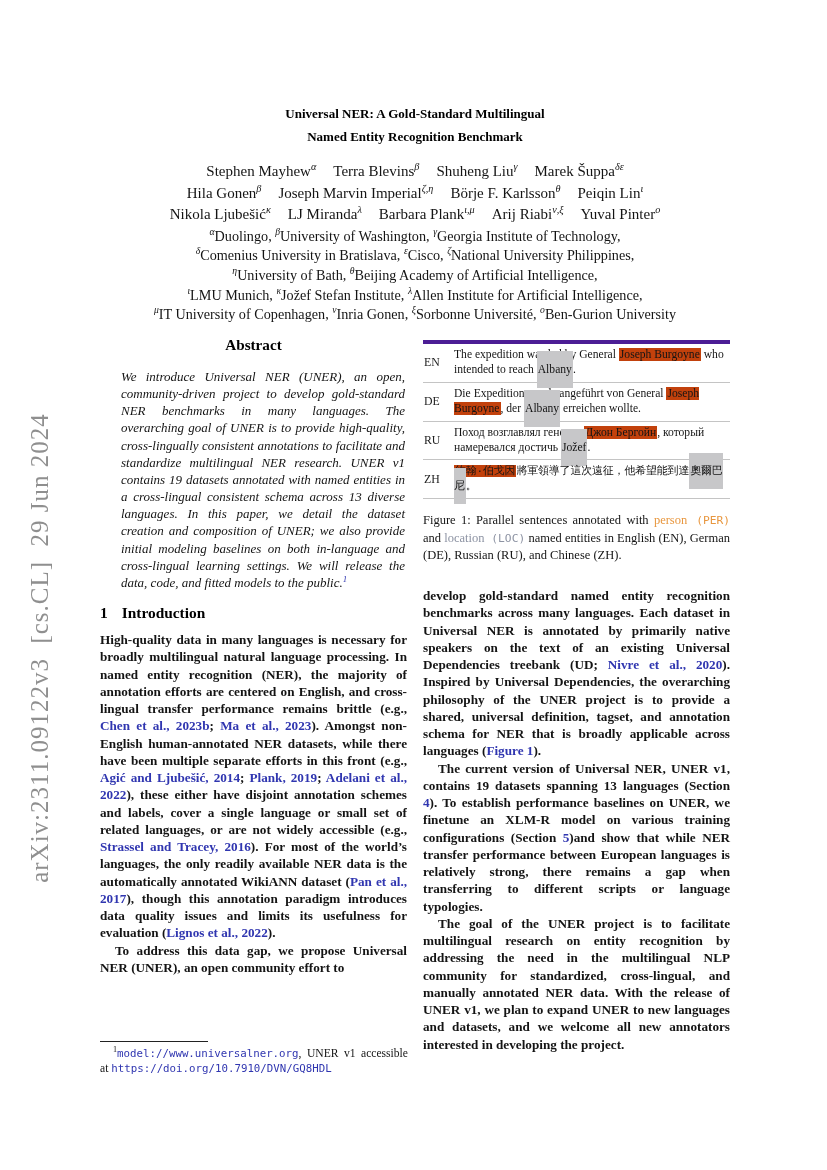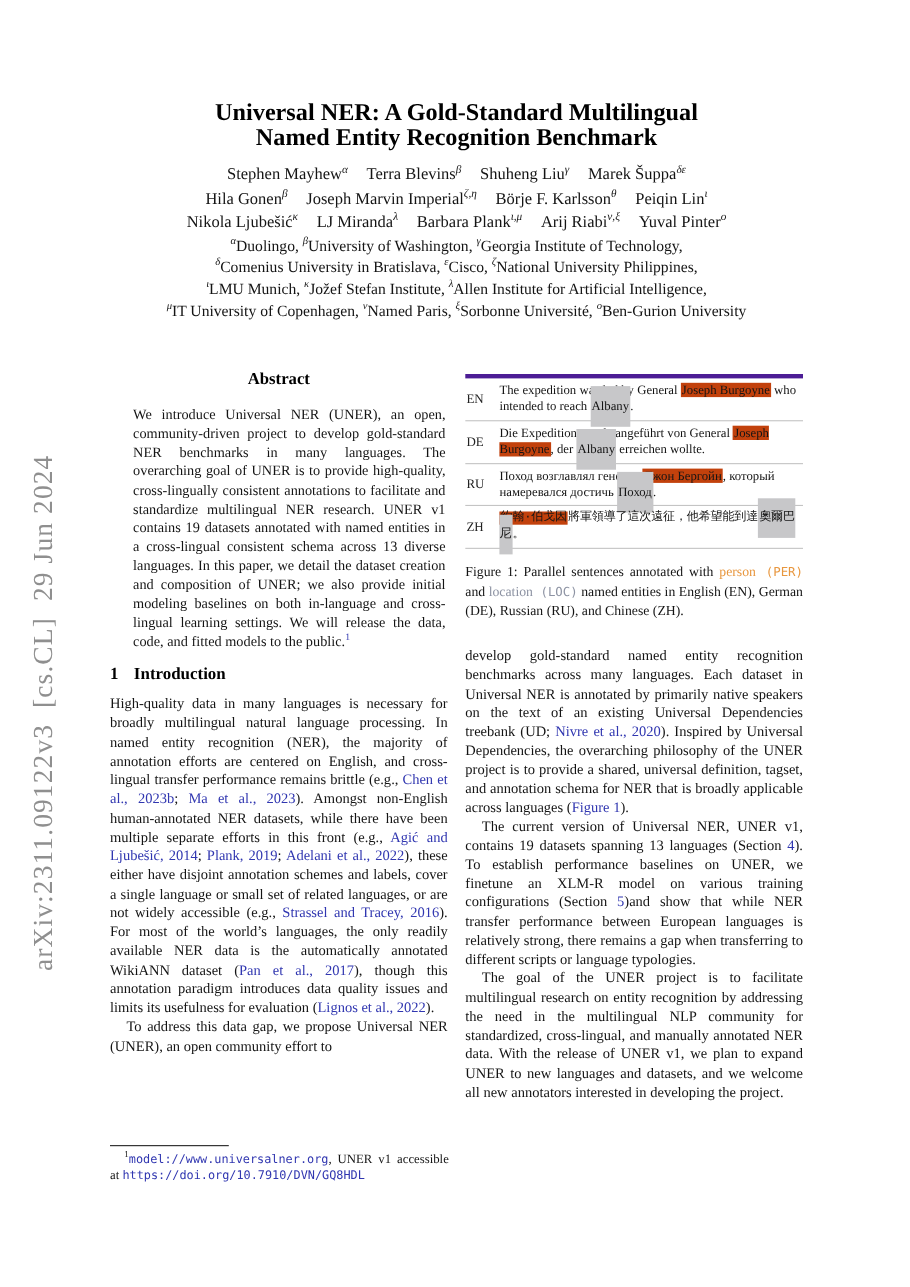--- a/index.html
+++ b/index.html
@@ -11,41 +11,41 @@
 
   
   .watermark {
     position:absolute; left:-250px; top:634px; width:580px;
     text-align:center; transform:rotate(-90deg);
     font-size:25px; color:#8f8f8f; letter-spacing:1px; white-space:nowrap;
   }
 
   
   .header { position:absolute; left:100px; top:90px; width:630px; text-align:center; }
-  .title { margin:0; font-size:22px; line-height:23px; font-weight:bold; color:#000; }
+  .title { margin:12px; font-size:13px; line-height:23px; font-weight:bold; color:#000; }
   .authors { margin-top:13px; }
   .author-line { font-weight:normal; font-size:15px; line-height:21.6px; white-space:nowrap; }
   .affils { margin-top:1px; }
   .affil-line { font-size:14.2px; line-height:19.6px; white-space:nowrap; }
   .emails {
     margin-top:4px; font-family:"DejaVu Sans Mono","Liberation Mono",monospace;
     font-size:13px; color:#3036b0;
   }
   .email-sep { display:inline-block; width:32px; }
 
   
   .col-left  { position:absolute; left:100px; top:336px; width:307px; max-height:700px; overflow:hidden; }
   .col-right { position:absolute; left:423px; top:340px; width:307px; }
 
   .abs-head { margin:0 0 14px 0; text-align:center; font-size:15.2px; font-weight:bold; color:#000; }
-  .abs-body { margin:0 2px 0 21px; font-size:13px; line-height:17.15px; text-align:justify; hyphens:auto; }
+  .abs-body { margin:0 2px 0 21px; font-size:13px; line-height:17.15px; text-align:justify; hyphens:auto;font-style:italic; }
   .sec-head { margin:13px 0 9px 0; font-size:15.4px; font-weight:bold; color:#000; }
   .r-hsp { margin-left:14px; }
 
-  .body { margin:0; font-size:13.2px; line-height:17.25px; text-align:justify; hyphens:auto; }
+  .body { margin:0; font-size:13.2px; line-height:17.25px; text-align:justify; hyphens:auto;font-weight:bold; }
   .indent { text-indent:15px; }
 
   
   .fig-table { border-top:4px solid #4c1d95; }
   .fig-row { display:flex; align-items:center; border-bottom:1px solid #c4c4c4; padding:4px 0; }
   .fig-lang { flex:0 0 30px; width:30px; font-size:11.8px; padding-left:1px; color:#222; }
   .fig-text { flex:1; font-size:11.6px; line-height:14.9px; }
   .fig-row:nth-child(4) .fig-text { font-size:11px; letter-spacing:-0.2px;font-family:Liberation Mono, monospace; }
   .fig-caption { margin:13px 0 0 0; font-size:12.5px; line-height:16.3px; text-align:justify; }
   .col-right .body:first-of-type { margin-top:24px; }
@@ -81,22 +81,23 @@
   <div class="header">
     <h1 class="title"><span>Universal NER: A Gold-Standard Multilingual</span><br><span>Named Entity Recognition Benchmark</span></h1>
     <div class="authors">
       <div class="author-line"><span class="r-plain">Stephen Mayhew</span><span class="r-sup">α</span><span class="r-gap"></span><span class="r-plain">Terra Blevins</span><span class="r-sup">β</span><span class="r-gap"></span><span class="r-plain">Shuheng Liu</span><span class="r-sup">γ</span><span class="r-gap"></span><span class="r-plain">Marek Šuppa</span><span class="r-sup">δε</span></div>
       <div class="author-line"><span class="r-plain">Hila Gonen</span><span class="r-sup">β</span><span class="r-gap"></span><span class="r-plain">Joseph Marvin Imperial</span><span class="r-sup">ζ,η</span><span class="r-gap"></span><span class="r-plain">Börje F. Karlsson</span><span class="r-sup">θ</span><span class="r-gap"></span><span class="r-plain">Peiqin Lin</span><span class="r-sup">ι</span></div>
       <div class="author-line"><span class="r-plain">Nikola Ljubešić</span><span class="r-sup">κ</span><span class="r-gap"></span><span class="r-plain">LJ Miranda</span><span class="r-sup">λ</span><span class="r-gap"></span><span class="r-plain">Barbara Plank</span><span class="r-sup">ι,μ</span><span class="r-gap"></span><span class="r-plain">Arij Riabi</span><span class="r-sup">ν,ξ</span><span class="r-gap"></span><span class="r-plain">Yuval Pinter</span><span class="r-sup">o</span></div>
     </div>
     <div class="affils">
       <div class="affil-line"><span class="r-sup">α</span><span class="r-plain">Duolingo, </span><span class="r-sup">β</span><span class="r-plain">University of Washington, </span><span class="r-sup">γ</span><span class="r-plain">Georgia Institute of Technology,</span></div>
       <div class="affil-line"><span class="r-sup">δ</span><span class="r-plain">Comenius University in Bratislava, </span><span class="r-sup">ε</span><span class="r-plain">Cisco, </span><span class="r-sup">ζ</span><span class="r-plain">National University Philippines,</span></div>
+      <div class="affil-line"><span class="r-sup">η</span><span class="r-plain">University of Bath, </span><span class="r-sup">θ</span><span class="r-plain">Beijing Academy of Artificial Intelligence,</span></div>
       <div class="affil-line"><span class="r-sup">ι</span><span class="r-plain">LMU Munich, </span><span class="r-sup">κ</span><span class="r-plain">Jožef Stefan Institute, </span><span class="r-sup">λ</span><span class="r-plain">Allen Institute for Artificial Intelligence,</span></div>
-      <div class="affil-line"><span class="r-sup">μ</span><span class="r-plain">IT University of Copenhagen, </span><span class="r-sup">ν</span><span class="r-plain">Named Paris, </span><span class="r-sup">ξ</span><span class="r-plain">Sorbonne Université, </span><span class="r-sup">o</span><span class="r-plain">Ben-Gurion University</span></div>
+      <div class="affil-line"><span class="r-sup">μ</span><span class="r-plain">IT University of Copenhagen, </span><span class="r-sup">ν</span><span class="r-plain">Inria Gonen, </span><span class="r-sup">ξ</span><span class="r-plain">Sorbonne Université, </span><span class="r-sup">o</span><span class="r-plain">Ben-Gurion University</span></div>
     </div>
   </div>
 
   <section class="col-left">
     <h2 class="abs-head">Abstract</h2>
     <p class="abs-body"><span class="r-plain">We introduce Universal NER (UNER), an open, community-driven project to develop gold-standard NER benchmarks in many languages. The overarching goal of UNER is to provide high-quality, cross-lingually consistent annotations to facilitate and standardize multilingual NER research. UNER v1 contains 19 datasets annotated with named entities in a cross-lingual consistent schema across 13 diverse languages. In this paper, we detail the dataset creation and composition of UNER; we also provide initial modeling baselines on both in-language and cross-lingual learning settings. We will release the data, code, and fitted models to the public.</span><span class="r-fnref">1</span></p>
     <h2 class="sec-head"><span class="r-plain">1</span><span class="r-hsp">Introduction</span></h2>
     <p class="body"><span class="r-plain">High-quality data in many languages is necessary for broadly multilingual natural language processing. In named entity recognition (NER), the majority of annotation efforts are centered on English, and cross-lingual transfer performance remains brittle (e.g., </span><span class="r-cite">Chen et al., 2023b</span><span class="r-plain">; </span><span class="r-cite">Ma et al., 2023</span><span class="r-plain">). Amongst non-English human-annotated NER datasets, while there have been multiple separate efforts in this front (e.g., </span><span class="r-cite">Agić and Ljubešić, 2014</span><span class="r-plain">; </span><span class="r-cite">Plank, 2019</span><span class="r-plain">; </span><span class="r-cite">Adelani et al., 2022</span><span class="r-plain">), these either have disjoint annotation schemes and labels, cover a single language or small set of related languages, or are not widely accessible (e.g., </span><span class="r-cite">Strassel and Tracey, 2016</span><span class="r-plain">). For most of the world’s languages, the only readily available NER data is the automatically annotated WikiANN dataset (</span><span class="r-cite">Pan et al., 2017</span><span class="r-plain">), though this annotation paradigm introduces data quality issues and limits its usefulness for evaluation (</span><span class="r-cite">Lignos et al., 2022</span><span class="r-plain">).</span></p>
     <p class="body indent"><span class="r-plain">To address this data gap, we propose Universal NER (UNER), an open community effort to</span></p>
   </section>
@@ -107,21 +108,21 @@
         <div class="fig-row">
           <span class="fig-lang">EN</span>
           <span class="fig-text"><span class="r-plain">The expedition was led by General </span><span class="r-per">Joseph Burgoyne</span><span class="r-plain"> who intended to reach </span><span class="r-loc">Albany</span><span class="r-plain">.</span></span>
         </div>
         <div class="fig-row">
           <span class="fig-lang">DE</span>
           <span class="fig-text"><span class="r-plain">Die Expedition wurde angeführt von General </span><span class="r-per">Joseph Burgoyne</span><span class="r-plain">, der </span><span class="r-loc">Albany</span><span class="r-plain"> erreichen wollte.</span></span>
         </div>
         <div class="fig-row">
           <span class="fig-lang">RU</span>
-          <span class="fig-text"><span class="r-plain">Поход возглавлял генерал </span><span class="r-per">Джон Бергойн</span><span class="r-plain">, который намеревался достичь </span><span class="r-loc">Поход</span><span class="r-plain">.</span></span>
+          <span class="fig-text"><span class="r-plain">Поход возглавлял генерал </span><span class="r-per">Джон Бергойн</span><span class="r-plain">, который намеревался достичь </span><span class="r-loc">Jožef</span><span class="r-plain">.</span></span>
         </div>
         <div class="fig-row">
           <span class="fig-lang">ZH</span>
           <span class="fig-text"><span class="r-per">約翰·伯戈因</span><span class="r-plain">將軍領導了這次遠征，他希望能到達</span><span class="r-loc">奧爾巴尼</span><span class="r-plain">。</span></span>
         </div>
       </div>
       <figcaption class="fig-caption"><span class="r-plain">Figure 1: Parallel sentences annotated with </span><span class="r-perTxt">person</span><span class="r-perMono"> (PER)</span><span class="r-plain"> and </span><span class="r-locTxt">location</span><span class="r-locMono"> (LOC)</span><span class="r-plain"> named entities in English (EN), German (DE), Russian (RU), and Chinese (ZH).</span></figcaption>
     </figure>
     <p class="body"><span class="r-plain">develop gold-standard named entity recognition benchmarks across many languages. Each dataset in Universal NER is annotated by primarily native speakers on the text of an existing Universal Dependencies treebank (UD; </span><span class="r-cite">Nivre et al., 2020</span><span class="r-plain">). Inspired by Universal Dependencies, the overarching philosophy of the UNER project is to provide a shared, universal definition, tagset, and annotation schema for NER that is broadly applicable across languages (</span><span class="r-cite">Figure 1</span><span class="r-plain">).</span></p>
     <p class="body indent"><span class="r-plain">The current version of Universal NER, UNER v1, contains 19 datasets spanning 13 languages (Section </span><span class="r-cite">4</span><span class="r-plain">). To establish performance baselines on UNER, we finetune an XLM-R model on various training configurations (Section </span><span class="r-cite">5</span><span class="r-plain">)and show that while NER transfer performance between European languages is relatively strong, there remains a gap when transferring to different scripts or language typologies.</span></p>

